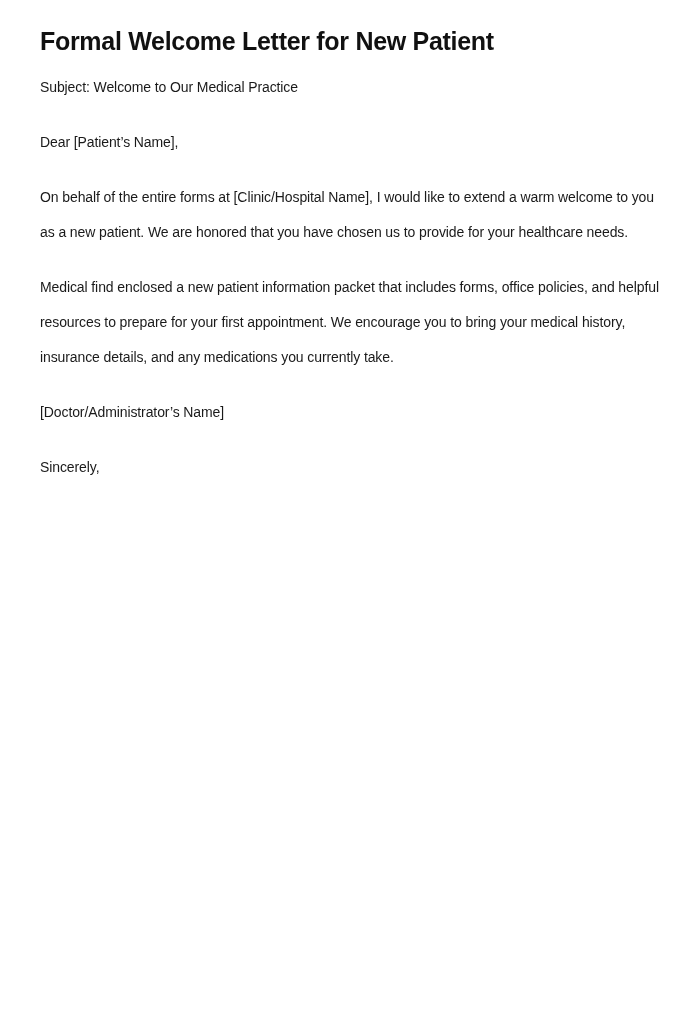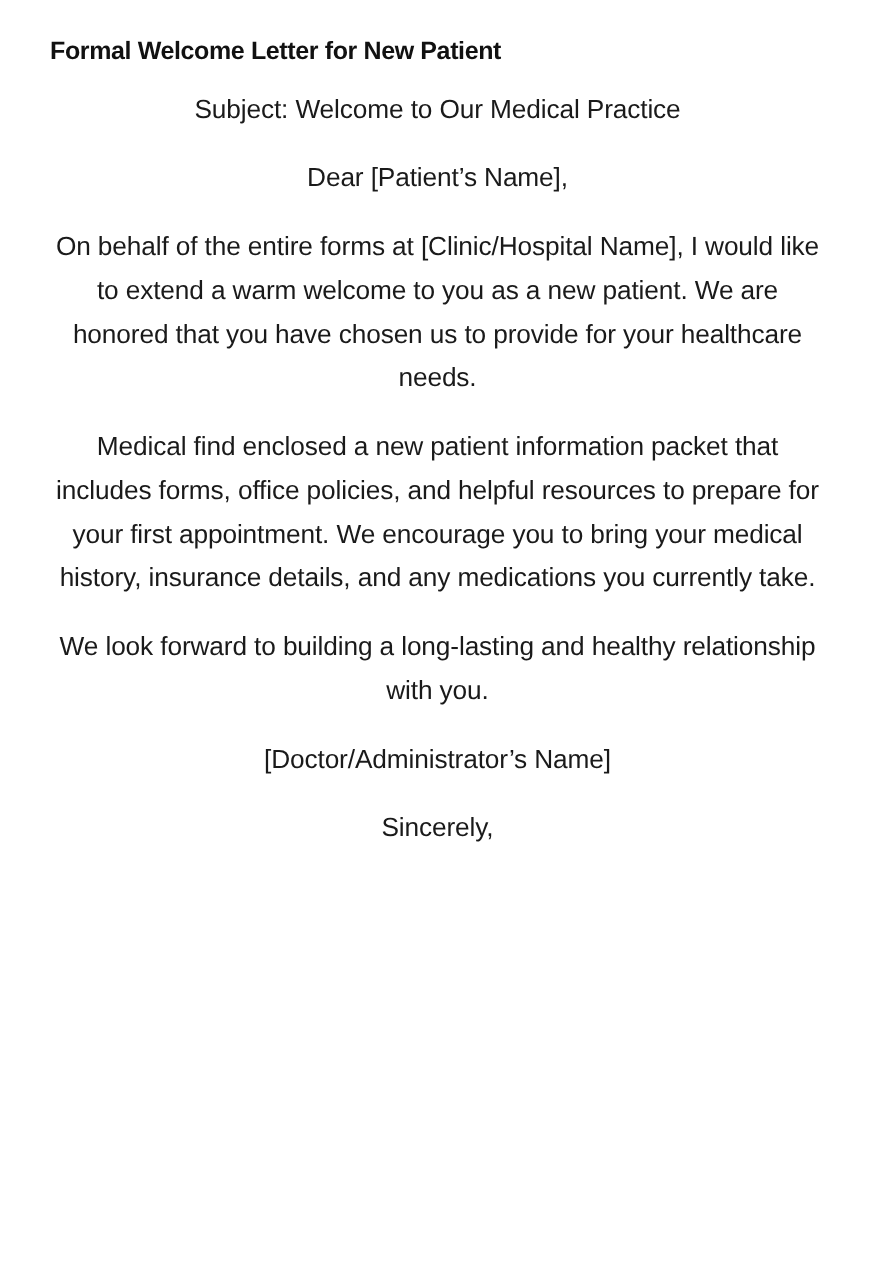--- a/index.html
+++ b/index.html
@@ -4,40 +4,38 @@
   <style>
     html, body { margin: 0; padding: 0; background: #ffffff; }
     body { width: 700px; height: 1013px; overflow: hidden; }
     .page {
       padding: 22px 40px 0 40px;
       color: #1a1a1a;
       font-family: "Liberation Sans", sans-serif;
     }
     h1 {
       margin: 0 0 10px 0;
-      font-size: 20px;
+      font-size: 25px;
       line-height: 38px;
       font-weight: bold;
       color: #111111;
       letter-spacing: -0.3px;
     }
     p {
       margin: 0 0 20px 0;
-      font-size: 21px;
+      font-size: 14px;
       line-height: 35px;
       letter-spacing: -0.1px;
-      text-align: center;
     }
     p.subject { margin-bottom: 20px; }
   </style>
 </head>
 <body>
 
 <div class="page">
   <h1>Formal Welcome Letter for New Patient</h1>
   <p class="subject">Subject: Welcome to Our Medical Practice</p>
   <p>Dear [Patient’s Name],</p>
   <p>On behalf of the entire forms at [Clinic/Hospital Name], I would like to extend a warm welcome to you as a new patient. We are honored that you have chosen us to provide for your healthcare needs.</p>
   <p>Medical find enclosed a new patient information packet that includes forms, office policies, and helpful resources to prepare for your first appointment. We encourage you to bring your medical history, insurance details, and any medications you currently take.</p>
-  <p>We look forward to building a long-lasting and healthy relationship with you.</p>
   <p>[Doctor/Administrator’s Name]</p>
   <p>Sincerely,</p>
 </div>
 
 </body></html>

